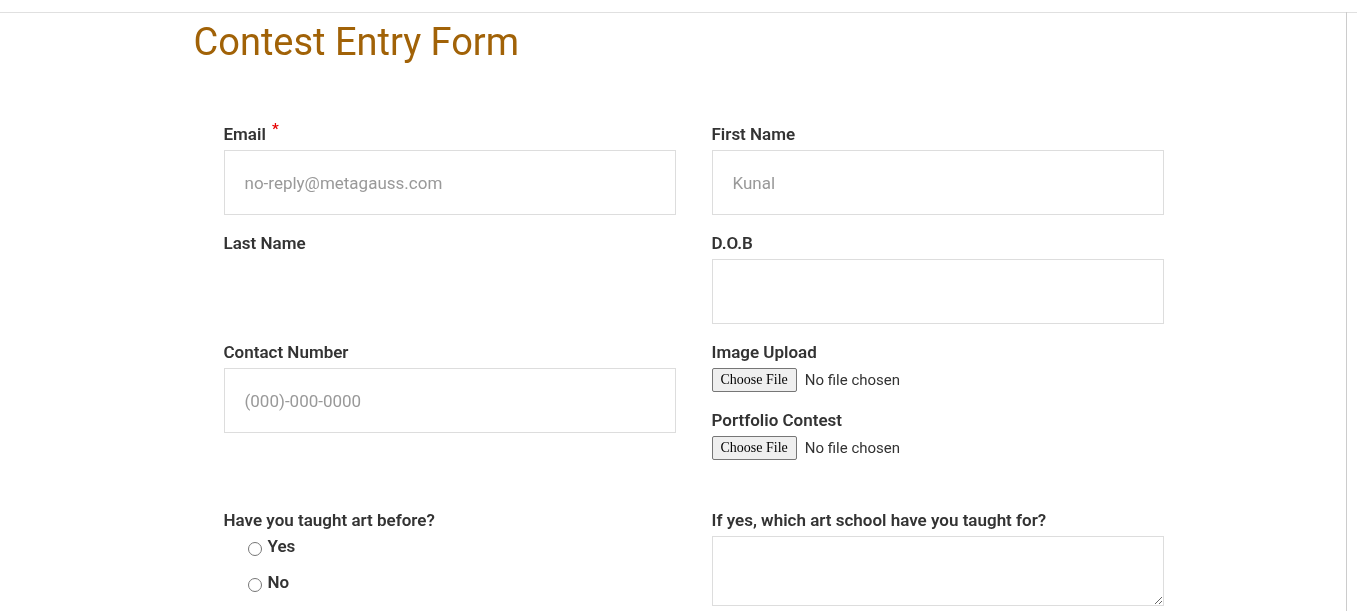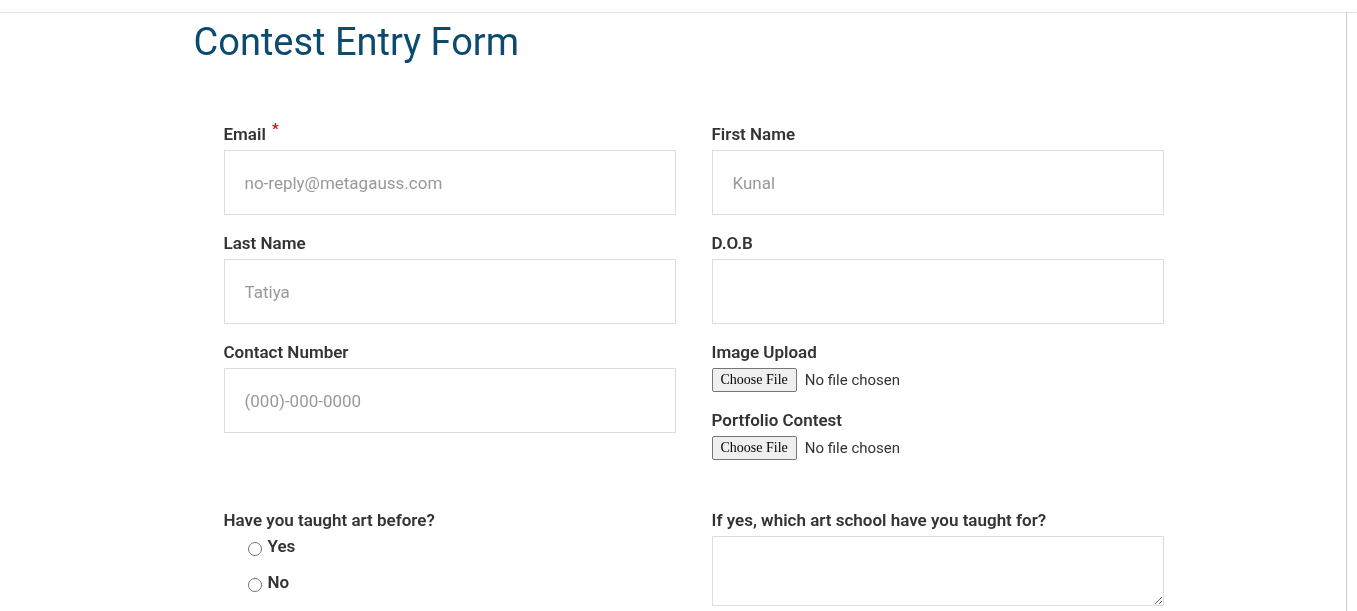--- a/index.html
+++ b/index.html
@@ -25,21 +25,21 @@
     }
     .container {
       max-width: 970px;
       margin: 0 auto;
       padding-left: 0;
       padding-top: 20px;
     }
     h1 {
       font-size: 38px;
       font-weight: 400;
-      color: #0c4a6e;
+      color: #a16207;
       margin-bottom: 60px;
       margin-left: 0;
     }
     .form-grid {
       display: grid;
       grid-template-columns: 1fr 1fr;
       column-gap: 36px;
       padding-left: 30px;
       padding-right: 0;
     }
@@ -157,21 +157,20 @@
       <input type="text" class="form-input" placeholder="no-reply@metagauss.com" style="">
     </div>
 
     <div class="form-group">
       <label class="form-label">First Name</label>
       <input type="text" class="form-input" placeholder="Kunal" style="">
     </div>
 
     <div class="form-group">
       <label class="form-label">Last Name</label>
-      <input type="text" class="form-input" placeholder="Tatiya" style="">
     </div>
 
     <div class="form-group">
       <label class="form-label">D.O.B</label>
       <input type="text" class="form-input" style="">
     </div>
 
     <div class="form-group">
       <label class="form-label">Contact Number</label>
       <input type="text" class="form-input" placeholder="(000)-000-0000" style="">

